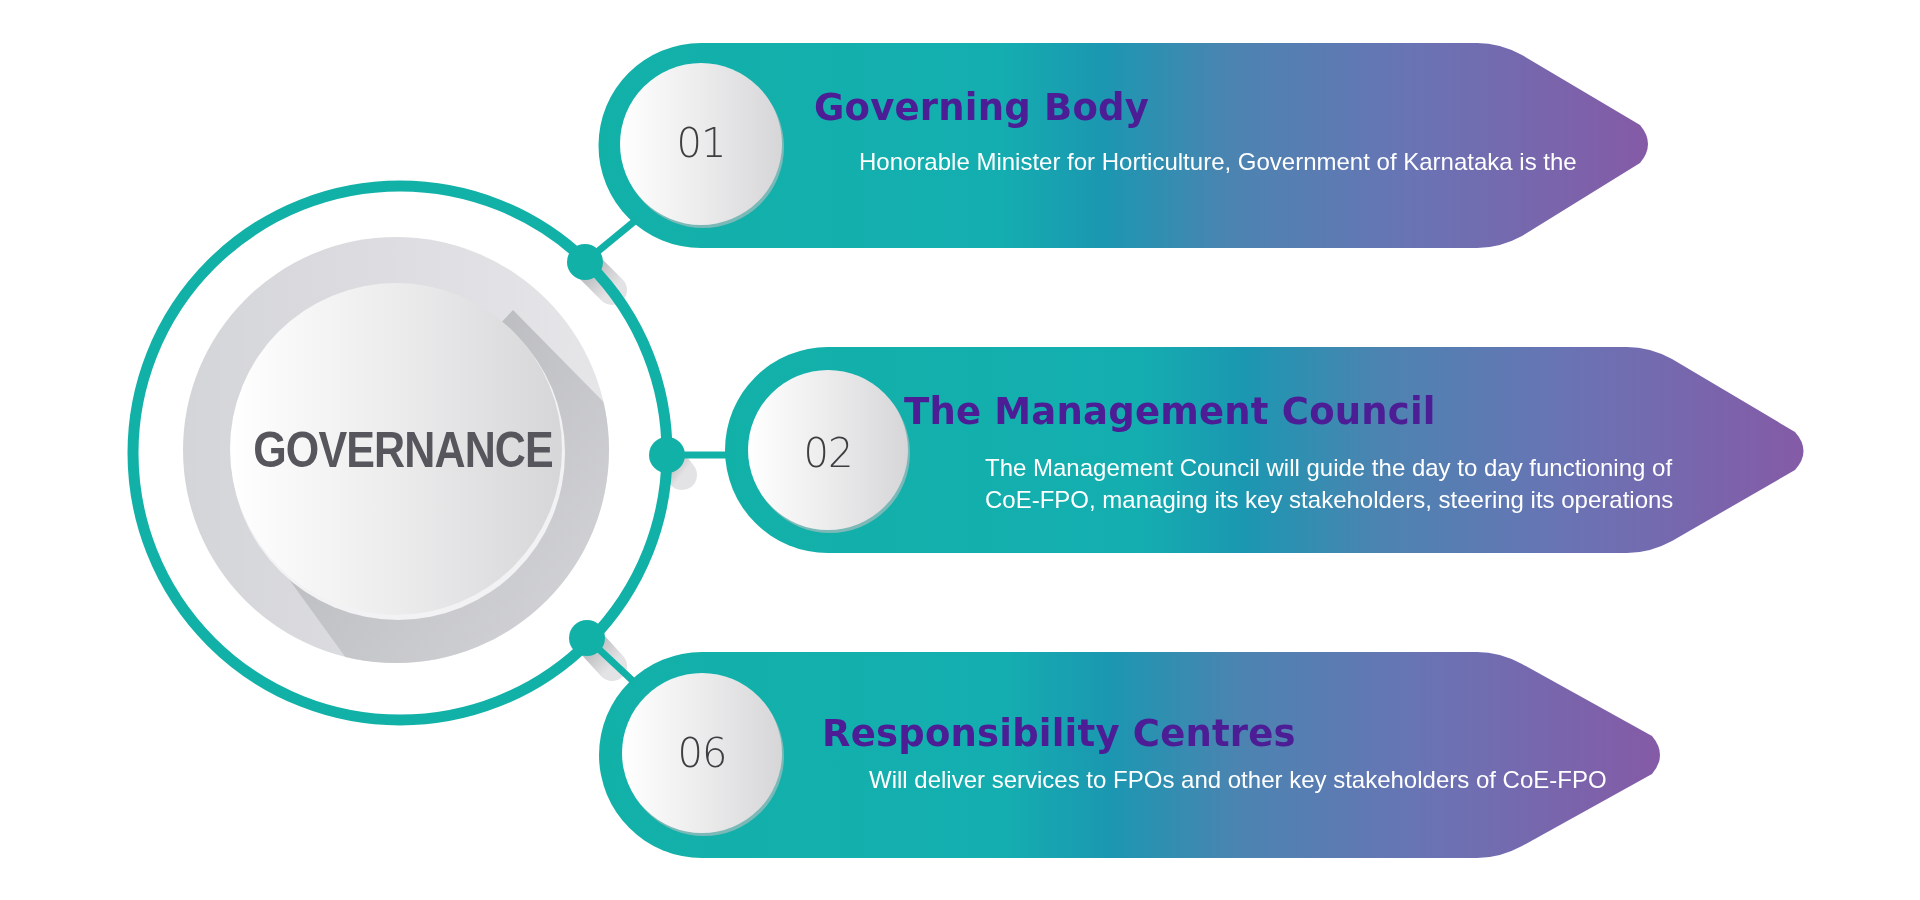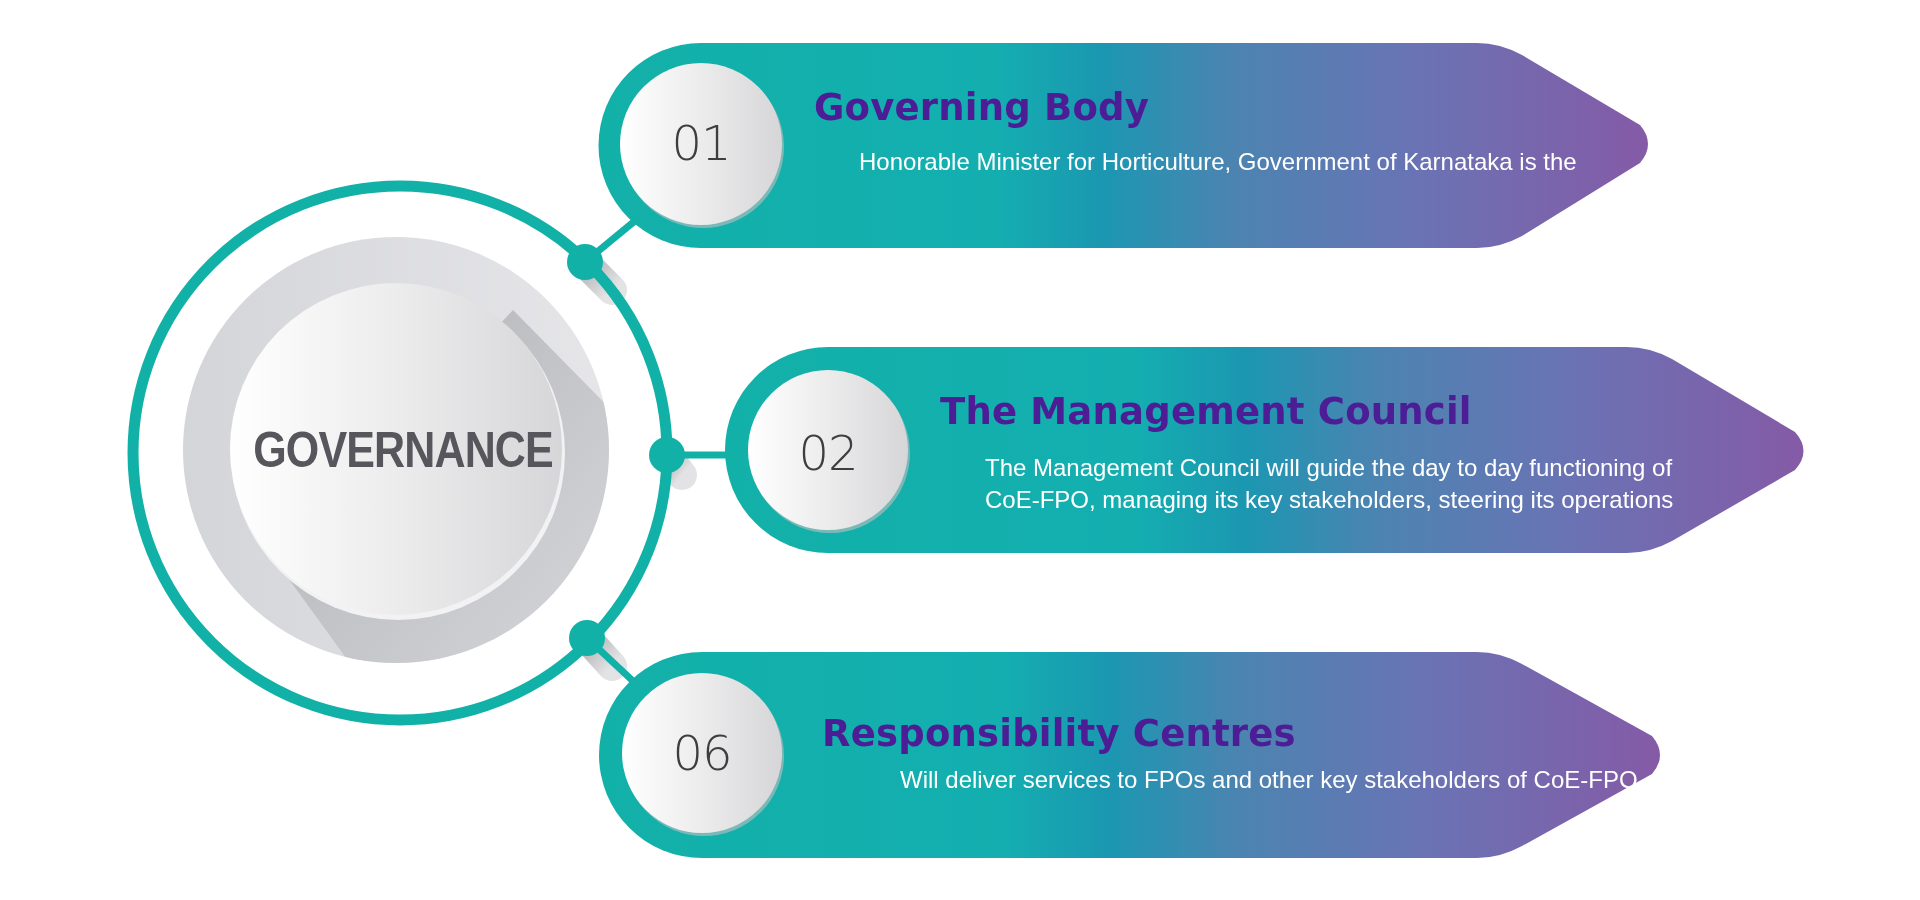--- a/index.html
+++ b/index.html
@@ -6,21 +6,21 @@
   body { width: 1920px; height: 900px; position: relative; overflow: hidden; font-family: "Liberation Sans", sans-serif; }
   svg.art { position: absolute; left: 0; top: 0; width: 1920px; height: 900px; }
   .center-label {
     position: absolute; left: 230px; top: 420px; width: 332px; text-align: center;
     font-family: "Liberation Sans", sans-serif; font-weight: 700; font-size: 50px;
     color: #57565c; letter-spacing: -1px; transform: scaleX(0.86); transform-origin: center;
     line-height: 60px;
   }
   .num {
     position: absolute; width: 162px; text-align: center; font-family: "DejaVu Sans", sans-serif;
-    font-weight: 300; font-size: 48px; color: #3e3d40; line-height: 50px; letter-spacing: -1px;
+    font-weight: 300; font-size: 40px; color: #3e3d40; line-height: 50px; letter-spacing: -1px;
   }
   .title {
     position: absolute; font-family: "DejaVu Sans", sans-serif; font-weight: 700; font-size: 37px;
     color: #4c1d95; white-space: nowrap; line-height: 44px; letter-spacing: 0.2px;
   }
   .body {
     position: absolute; font-family: "Liberation Sans", sans-serif; font-size: 24px;
     color: #ffffff; line-height: 32px; white-space: nowrap; margin-left: 44px;
   }
   .body span { display: block; }
@@ -126,23 +126,23 @@
 
 <div class="center-label">GOVERNANCE</div>
 
 <div class="num" style="left:620px; top:118px;">01</div>
 <div class="title" style="left:814px; top:86px;">Governing Body</div>
 <div class="body" style="left:815px; top:146px;">
   <span>Honorable Minister for Horticulture, Government of Karnataka is the</span>
 </div>
 
 <div class="num" style="left:747px; top:428px;">02</div>
-<div class="title" style="left:940px; top:390px;">The Management Council</div>
+<div class="title" style="left:904px; top:390px;">The Management Council</div>
 <div class="body" style="left:941px; top:452px;">
   <span>The Management Council will guide the day to day functioning of</span>
   <span>CoE-FPO, managing its key stakeholders, steering its operations</span>
 </div>
 
 <div class="num" style="left:621px; top:728px;">06</div>
 <div class="title" style="left:822px; top:712px;">Responsibility Centres</div>
-<div class="body" style="left:856px; top:764px;text-align:center;">
+<div class="body" style="left:825px; top:764px;text-align:center;">
   <span>Will deliver services to FPOs and other key stakeholders of CoE-FPO</span>
 </div>
 
 </body></html>

